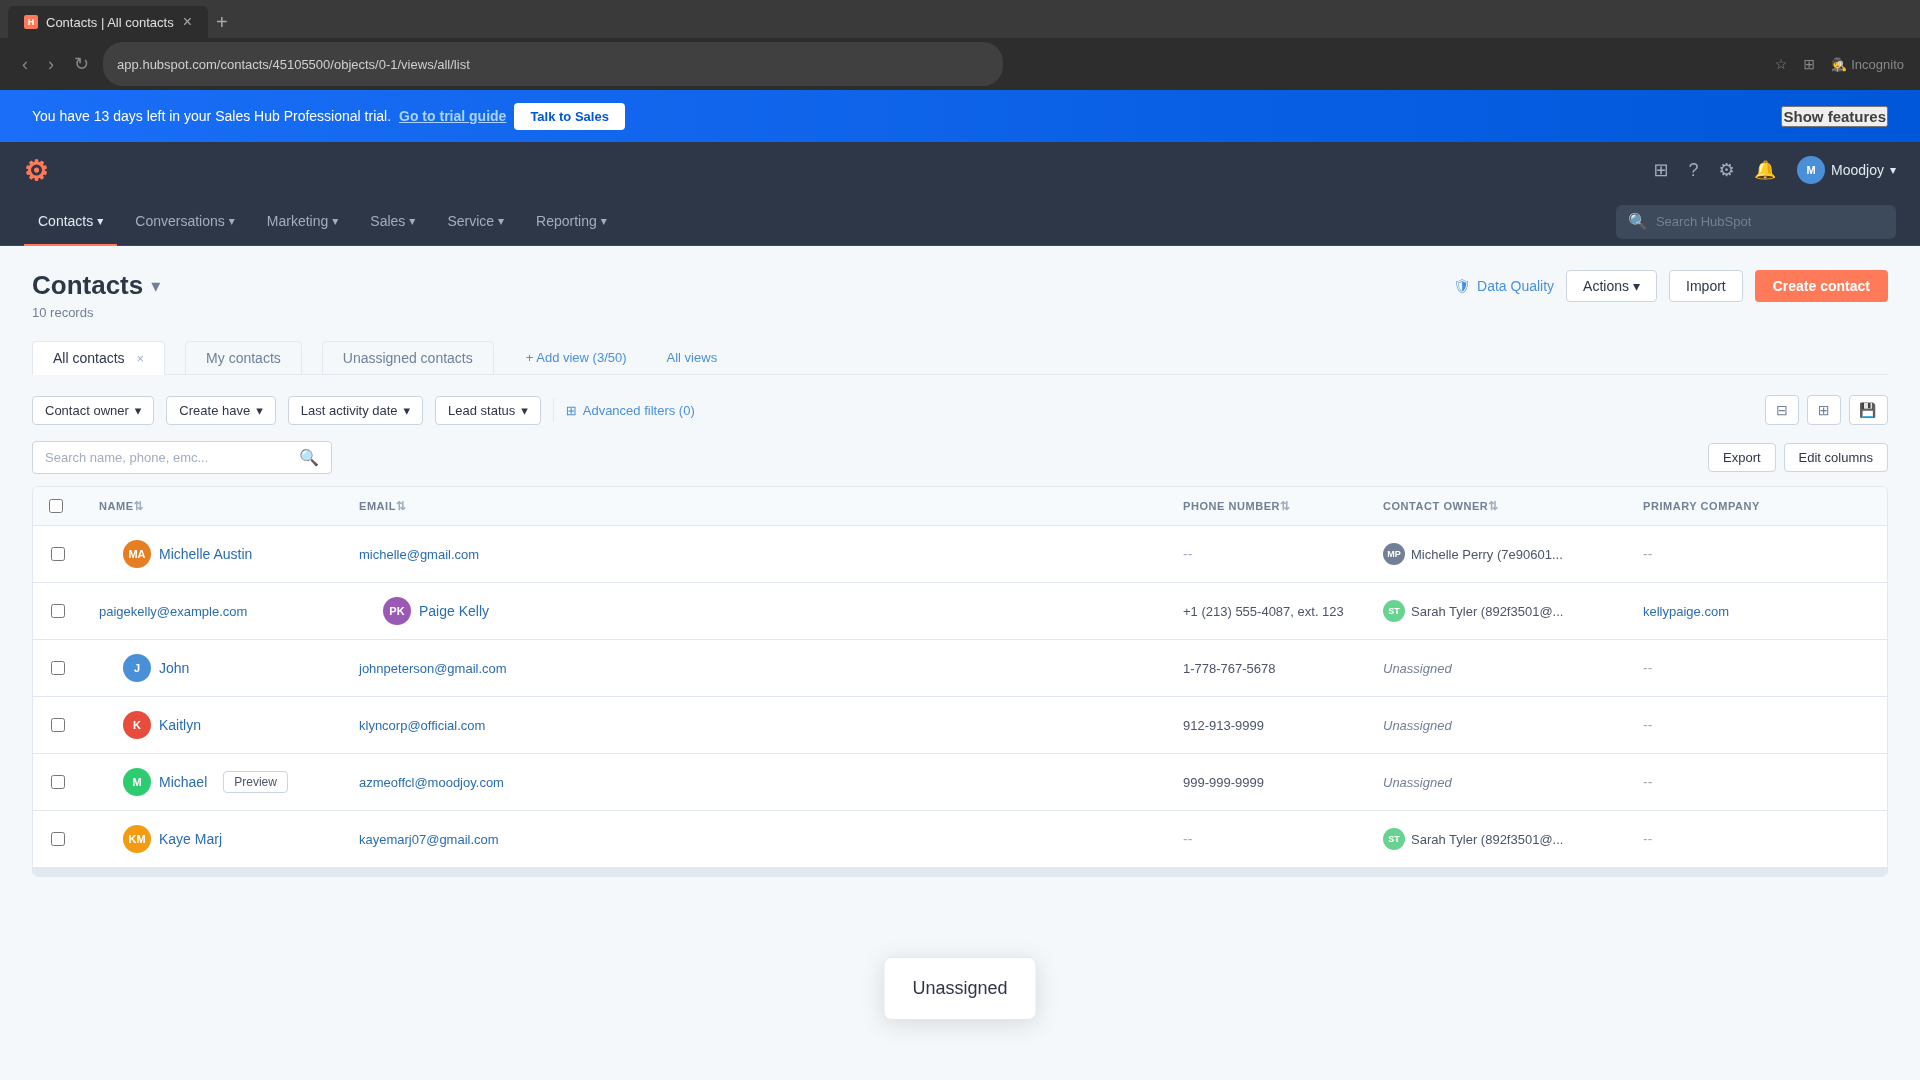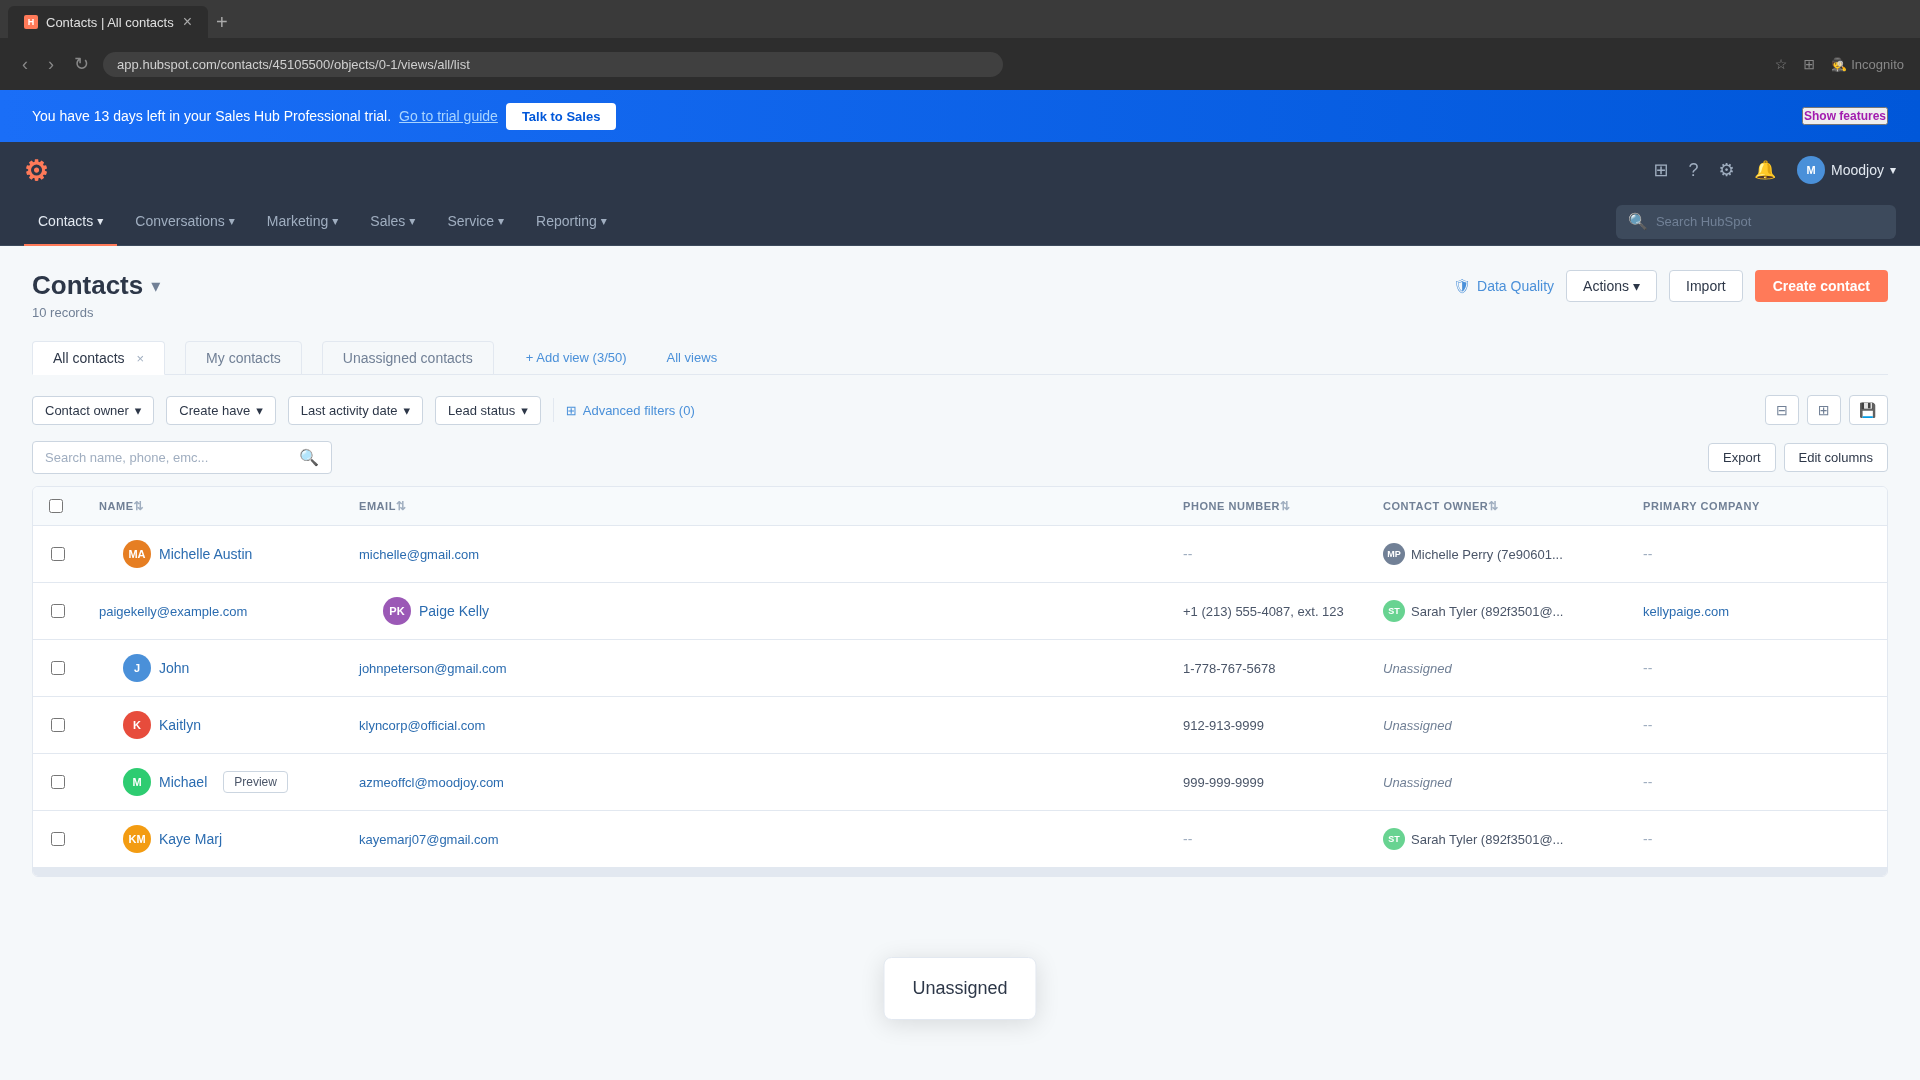--- a/index.html
+++ b/index.html
@@ -7,31 +7,31 @@
 
     
     .browser-chrome { background: #2d2d2d; height: 90px; display: flex; flex-direction: column; }
     .browser-tabs { background: #3a3a3a; height: 38px; display: flex; align-items: flex-end; padding: 0 8px; }
     .browser-tab { background: #2d2d2d; color: #e0e0e0; font-size: 13px; padding: 0 16px; height: 32px; display: flex; align-items: center; gap: 8px; border-radius: 6px 6px 0 0; min-width: 200px; }
     .browser-tab .tab-favicon { width: 14px; height: 14px; background: #ff7a59; border-radius: 2px; display: inline-flex; align-items: center; justify-content: center; color: white; font-size: 9px; font-weight: bold; }
     .tab-close { margin-left: auto; color: #aaa; cursor: pointer; font-size: 16px; line-height: 1; }
     .tab-new { background: transparent; border: none; color: #aaa; font-size: 20px; padding: 4px 8px; cursor: pointer; }
     .browser-nav { background: #2d2d2d; height: 52px; display: flex; align-items: center; gap: 8px; padding: 0 16px; }
     .nav-btn { background: transparent; border: none; color: #888; font-size: 18px; cursor: pointer; padding: 4px 6px; }
-    .address-bar { flex: 1; max-width: 900px; background: #404040; border-radius: 20px; height: 25px; display: flex; align-items: center; padding: 0 14px; color: #d0d0d0; font-size: 13px; }
+    .address-bar { flex: 1; max-width: 900px; background: #404040; border-radius: 20px; height: 44px; display: flex; align-items: center; padding: 0 14px; color: #d0d0d0; font-size: 13px; }
     .address-bar-url { flex: 1; color: #d0d0d0; font-size: 13px; }
     .nav-right-icons { margin-left: auto; display: flex; align-items: center; gap: 16px; color: #888; font-size: 14px; }
     .incognito-badge { color: #888; font-size: 13px; display: flex; align-items: center; gap: 4px; }
 
     
     .trial-banner { background: linear-gradient(90deg, #1a6ef7, #0057d9); color: white; height: 52px; display: flex; align-items: center; justify-content: space-between; padding: 0 32px; }
     .trial-banner-left { font-size: 14px; display: flex; align-items: center; gap: 8px; }
-    .trial-banner-left a { color: #a8d4ff; text-decoration: underline; }
+    .trial-banner-left a { color: #a8d4ff; text-decoration: underline; font-weight: bold; }
     .trial-cta { background: white; color: #0057d9; border: none; border-radius: 4px; padding: 6px 16px; font-size: 13px; font-weight: 600; cursor: pointer; }
-    .show-features { color: #a21caf; font-size: 12px; font-weight: 600; cursor: pointer; }
+    .show-features { color: #404040; font-size: 15px; font-weight: 600; cursor: pointer; }
 
     
     .app-header { background: #2d3748; height: 56px; display: flex; align-items: center; padding: 0 24px; gap: 16px; }
     .hs-logo { color: #ff7a59; font-size: 28px; font-weight: bold; }
     .header-icons { display: flex; align-items: center; gap: 20px; margin-left: auto; color: #a0aec0; }
     .header-icon { cursor: pointer; font-size: 18px; color: #a0aec0; }
     .user-menu { display: flex; align-items: center; gap: 6px; color: #e2e8f0; font-size: 14px; cursor: pointer; }
     .user-avatar { width: 28px; height: 28px; background: #4a90d9; border-radius: 50%; display: flex; align-items: center; justify-content: center; color: white; font-size: 11px; font-weight: bold; }
 
     

